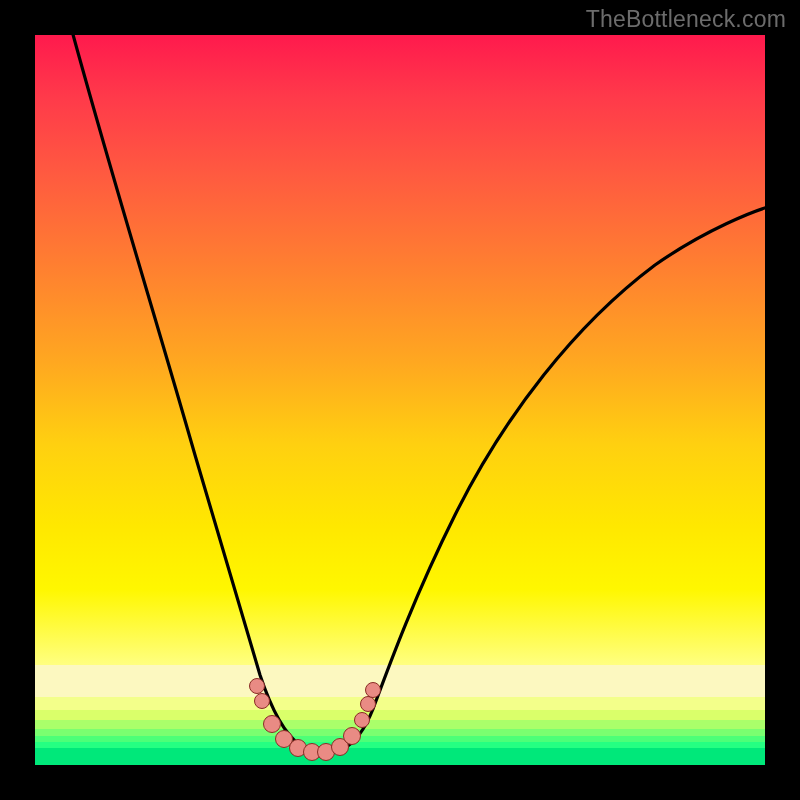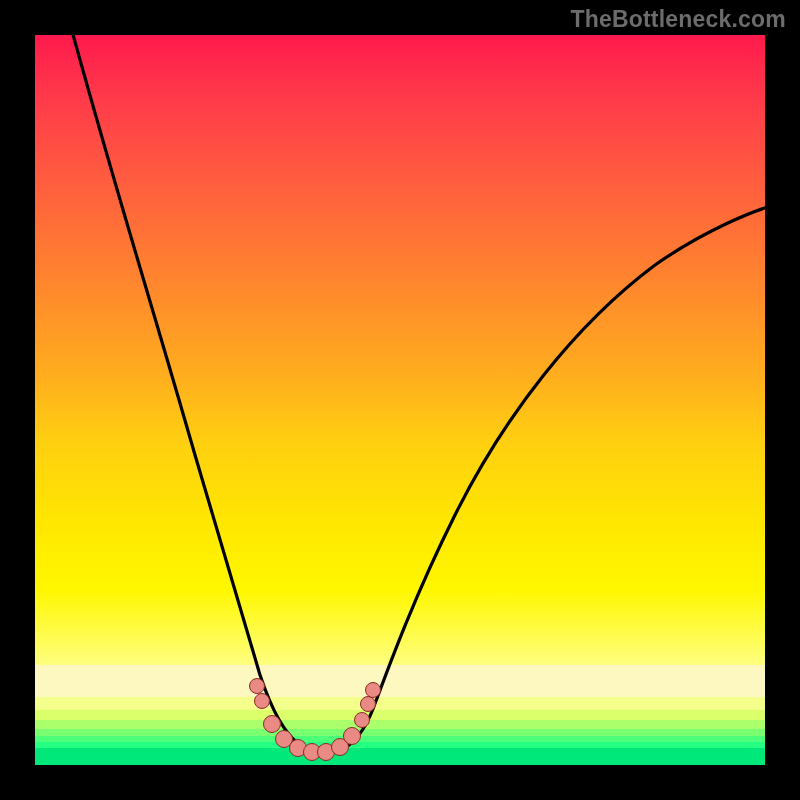--- a/index.html
+++ b/index.html
@@ -72,21 +72,21 @@
   .marker.big {
     width: 16px; height: 16px;
     margin-left: -8px; margin-top: -8px;
   }
   .watermark {
     position: absolute;
     top: 6px;
     right: 14px;
     color: #6c6c6c;
     font-size: 23px;
-    font-weight: 700;
+    font-weight: 400;
     letter-spacing: 0.2px;
   }
 </style>
 </head>
 <body>
 
 <div class="frame">
 
   <div class="plot-area">
 

